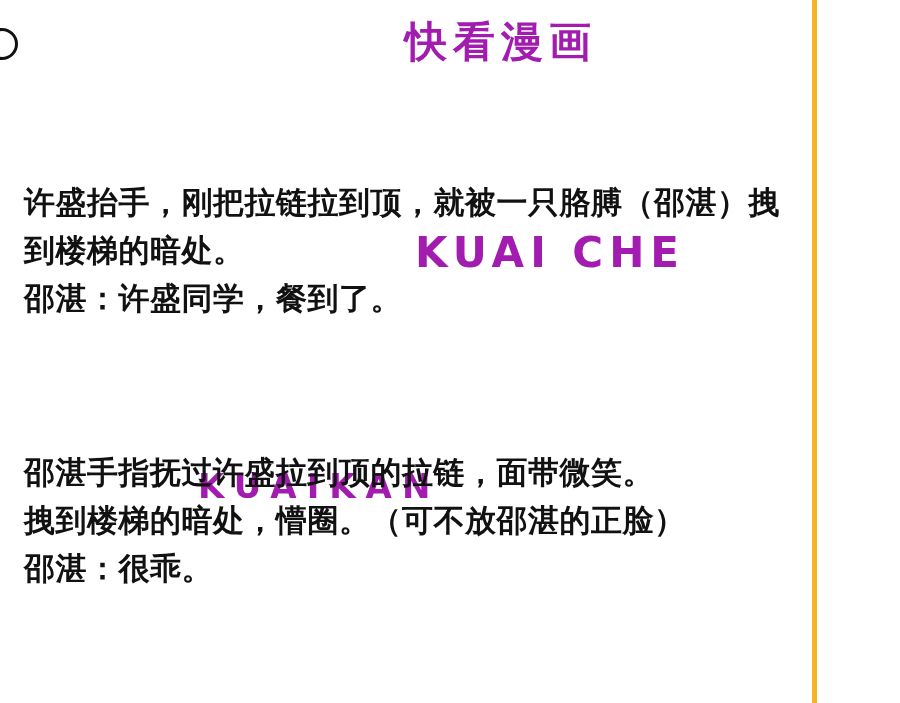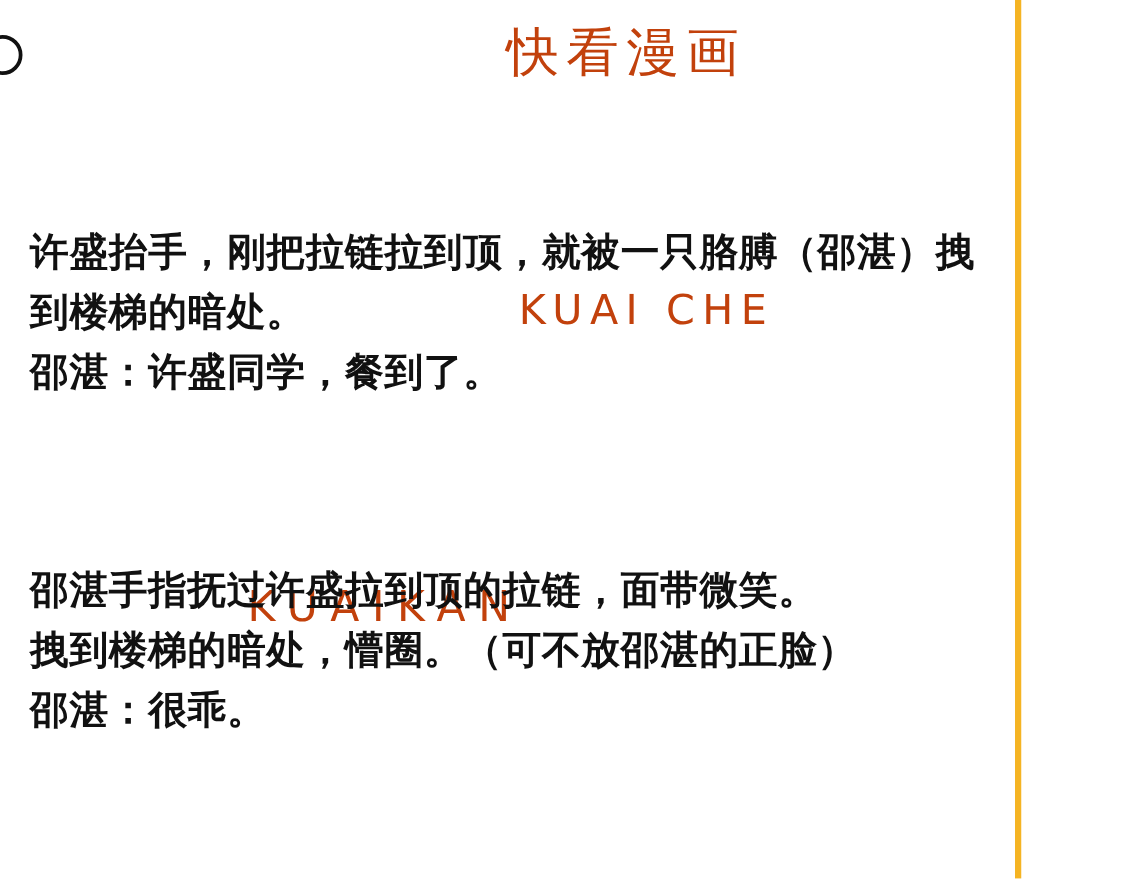--- a/index.html
+++ b/index.html
@@ -11,36 +11,36 @@
     position: relative;
     width: 900px;
     height: 703px;
     background: #ffffff;
     overflow: hidden;
     font-family: "DejaVu Sans", "Liberation Sans", sans-serif;
   }
   
   .watermark {
     position: absolute;
-    color: #c2410c;
-    font-weight: 400;
+    color: #a21caf;
+    font-weight: 700;
     letter-spacing: 6px;
     user-select: none;
     white-space: nowrap;
     font-family: "DejaVu Sans", "Liberation Sans", sans-serif;
   }
   .wm-1 {
     top: 14px;
     left: 405px;
     font-size: 42px;
   }
   .wm-2 {
     top: 228px;
     left: 415px;
-    font-size: 33px;
+    font-size: 42px;
   }
   .wm-3 {
     top: 466px;
     left: 198px;
     font-size: 34px;
     letter-spacing: 10px;
   }
   
   .corner-mark {
     position: absolute;

